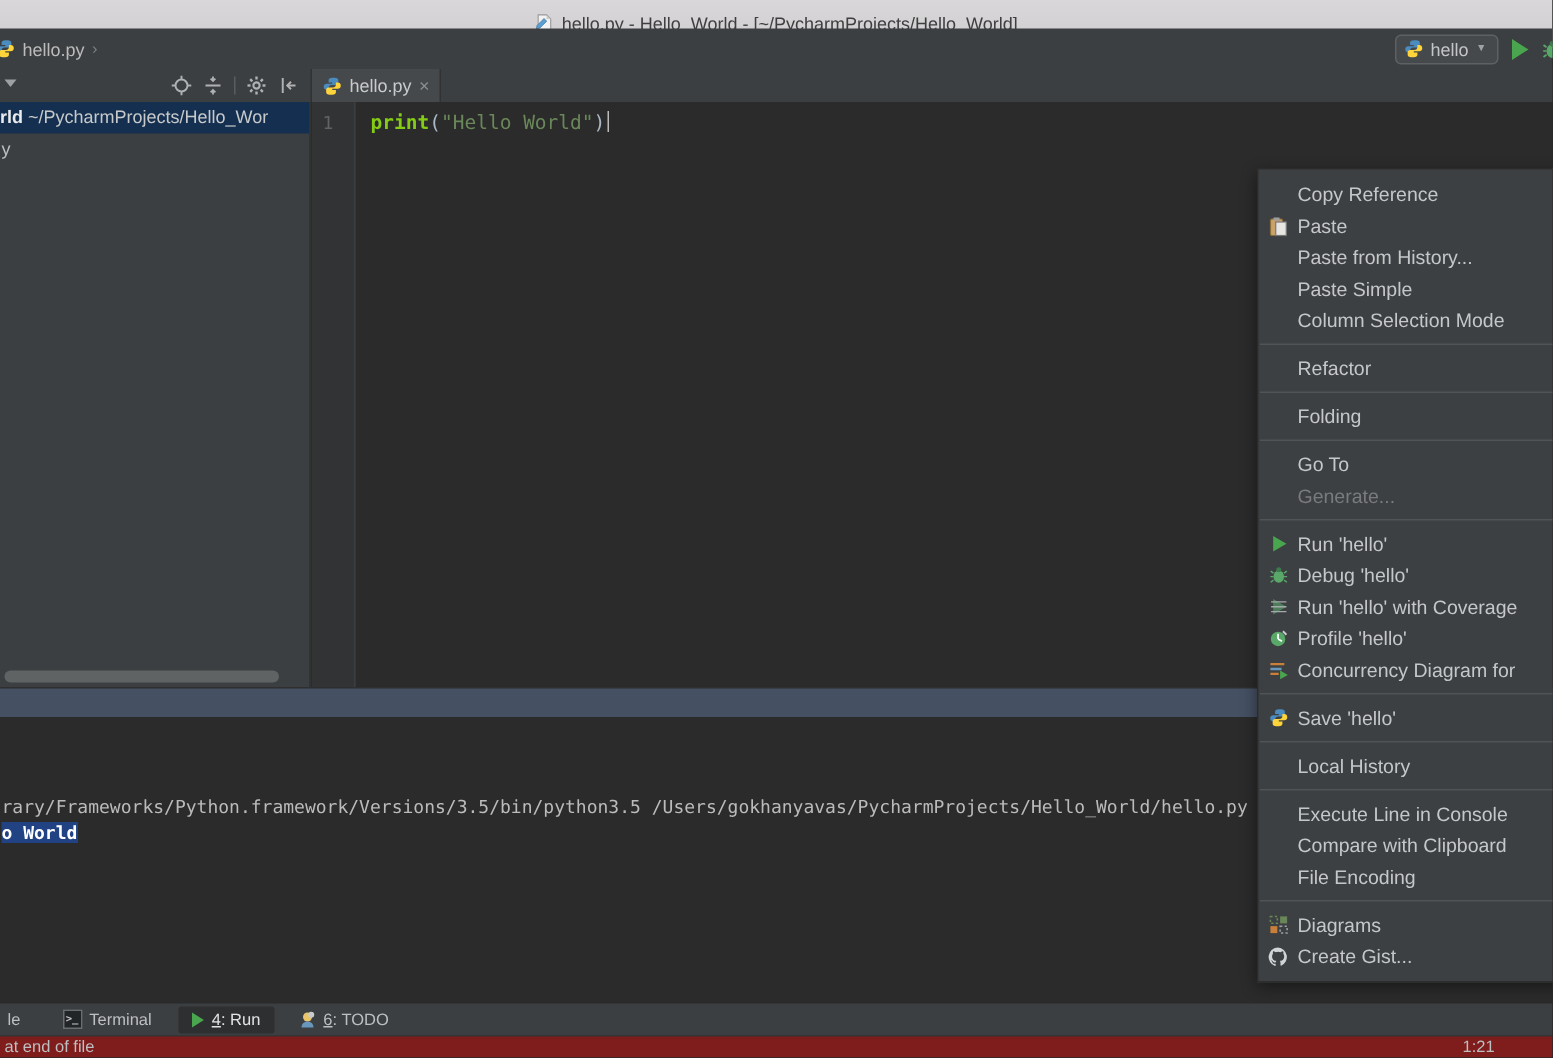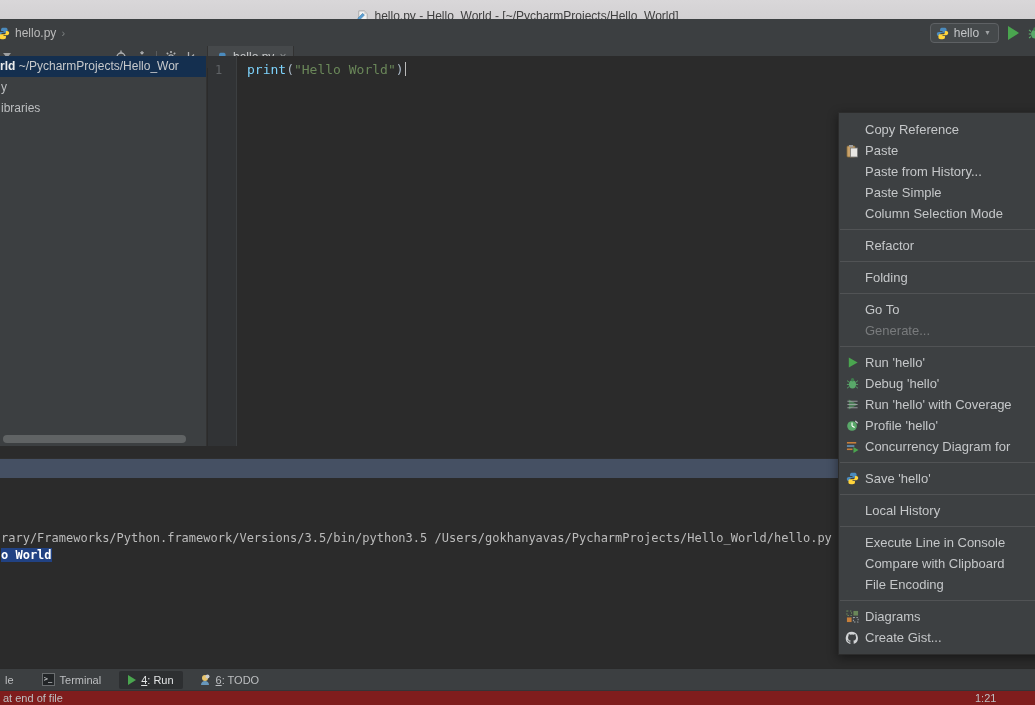--- a/index.html
+++ b/index.html
@@ -41,39 +41,39 @@
   .pt-sep { width:1px; height:12px; background:#5a5d5f; }
   .tabbar { position:absolute; left:207px; top:0; right:0; height:22px; background:#3c3f41;
     border-left:1px solid #323232; }
   .edtab { display:inline-flex; align-items:center; gap:5px; height:22px; padding:0 7px;
     background:#46494b; border-right:1px solid #323232; cursor:pointer; }
   .edtab .pyico { width:13px; height:13px; }
   .edtab-label { font-size:12px; color:#c8cacb; }
   .edtab-close { font-size:12px; color:#8b8e90; line-height:10px; cursor:pointer; }
 
   
-  .main { position:absolute; top:56px; left:0; right:0; height:390px; }
+  .main { position:absolute; top:68px; left:0; right:0; height:390px; }
   .project-panel { position:absolute; left:0; top:0; width:207px; height:390px;
     background:#3c3f41; border-right:1px solid #323232; overflow:hidden; }
   .tree-row { height:21px; line-height:21px; font-size:12px; color:#bdbfc1;
     white-space:nowrap; overflow:hidden; cursor:pointer; }
   .tree-row.selected { background:#142f4f; color:#d8dadc; }
   .tree-row.selected b { font-weight:bold; color:#e9ebec; }
   .tree-row.selected .tree-path { color:#c7c9cb; font-weight:normal; }
   .tree-indent1 { padding-left:1px; }
   .hscrollbar { position:absolute; left:3px; bottom:3px; width:183px; height:8px;
     border-radius:4px; background:#606364; cursor:pointer; }
 
   .editor { position:absolute; left:208px; top:0; right:0; height:390px; background:#2b2b2b; }
   .gutter { position:absolute; left:0; top:0; width:29px; height:390px; background:#313335;
     border-right:1px solid #3c3f41; color:#606366; font:12px "DejaVu Sans Mono", monospace;
     text-align:left; padding:7px 0 0 7px; }
   .codearea { position:absolute; left:30px; top:0; right:0; height:390px;
     font:13px "DejaVu Sans Mono", monospace; padding:6px 0 0 9px; white-space:pre; }
-  .tok-kw { color:#7dd3fc; font-weight:400; }
+  .tok-kw { color:#84cc16; font-weight:700; }
   .tok-par { color:#a9b7c6; }
   .tok-str { color:#6a8759; }
   .caret-line { display:inline-block; width:1px; height:14px; background:#bbbbbb;
     vertical-align:-2px; margin-left:1px; }
 
   
   .run-header { position:absolute; top:458px; left:0; right:0; height:20px;
     background:#455063; border-top:1px solid #2f2f2f; }
 
   
@@ -222,21 +222,20 @@
         <span class="edtab-label">hello.py</span>
         <span class="edtab-close">×</span>
       </div>
     </div>
   </div>
 
   <div class="main">
     <div class="project-panel">
       <div class="tree-row selected"><b>rld</b><span class="tree-path"> ~/PycharmProjects/Hello_Wor</span></div>
       <div class="tree-row tree-indent1">y</div>
-      <div class="tree-row tree-indent1">ibraries</div>
       <div class="hscrollbar"></div>
     </div>
     <div class="editor">
       <div class="gutter">
         <span>1</span>
       </div>
       <div class="codearea"><span class="tok-kw">print</span><span class="tok-par">(</span><span class="tok-str">"Hello World"</span><span class="tok-par">)</span><span class="caret-line"></span></div>
     </div>
   </div>
 

